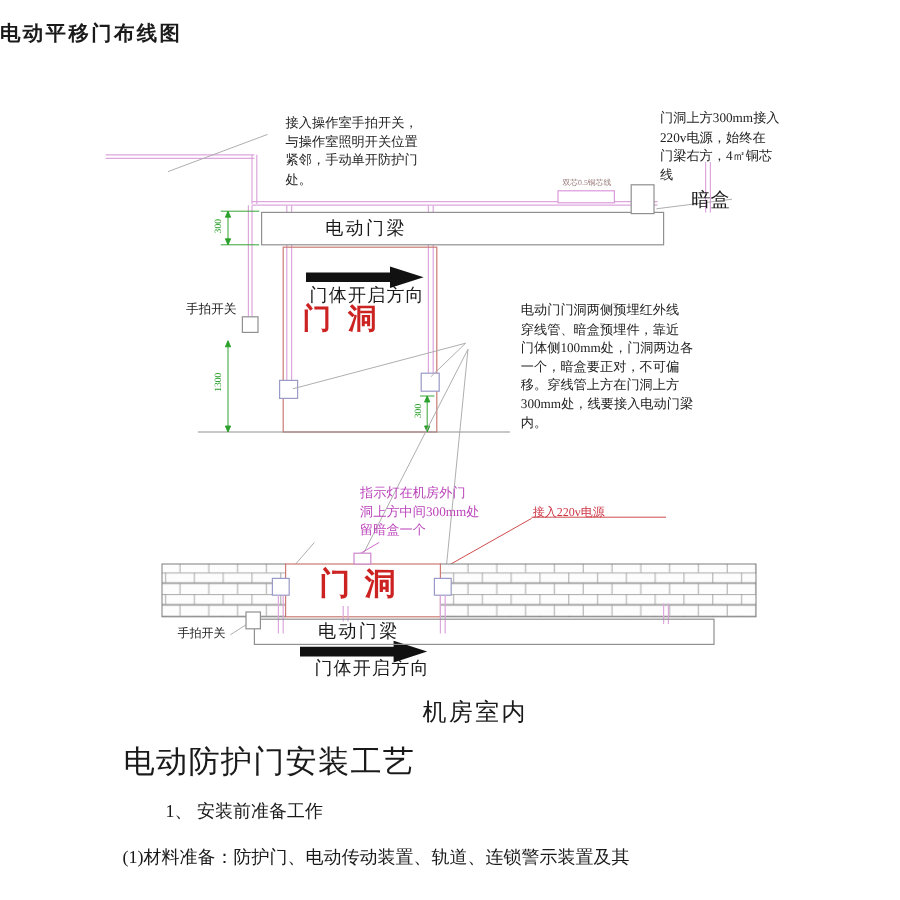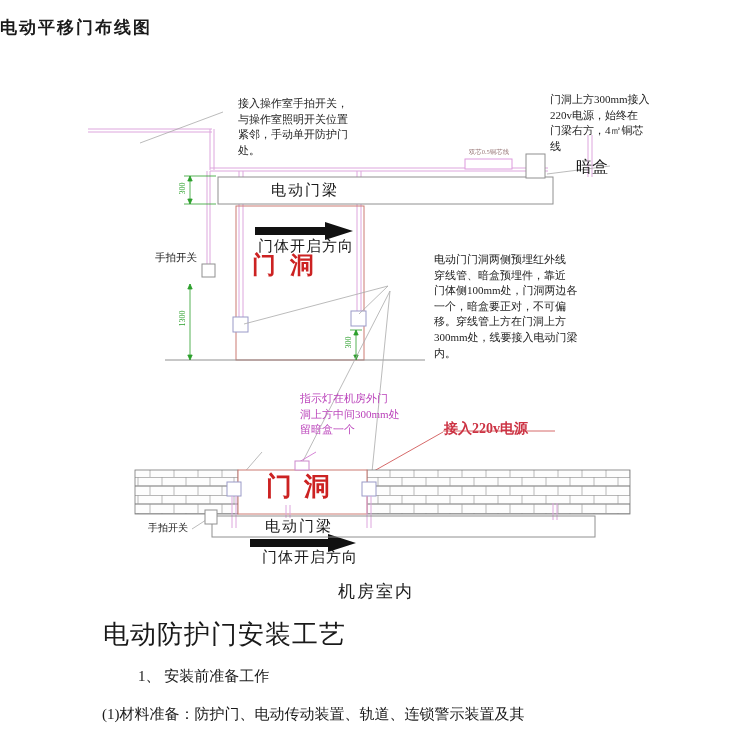--- a/index.html
+++ b/index.html
@@ -8,33 +8,33 @@
     font-family:"Liberation Serif","DejaVu Serif",serif;
     color:#1a1a1a;overflow:hidden;
   }
   .abs{position:absolute;}
   .pre{white-space:pre-line;}
   #doc-title{left:0;right:0;top:16px;text-align:left;font-size:17px;font-weight:bold;letter-spacing:2px;}
   .ann{font-size:11px;line-height:1.42;color:#222;margin-left:42px;}
   #ann-left{left:196px;top:96px;width:170px;}
   #ann-right{left:508px;top:92px;width:152px;}
   #ann-mid{left:392px;top:252px;width:186px;}
-  #ann-indicator{left:258px;top:391px;width:140px;color:#bb44bb;}
+  #ann-indicator{left:258px;top:404px;width:140px;color:#bb44bb;}
   #wire-label{left:458px;top:148px;width:62px;font-size:6.5px;color:#9a7a7a;text-align:center;}
   #anbox-label{left:576px;top:157px;font-size:16px;}
   #hand-switch-upper{left:155px;top:251px;font-size:10.5px;}
   #beam-label-upper{left:240px;top:181px;width:130px;text-align:center;font-size:15px;letter-spacing:2px;}
   #door-dir-upper{left:258px;top:237px;font-size:15px;letter-spacing:1px;}
   #door-opening-upper{left:252px;top:249px;font-size:24px;font-weight:bold;color:#cc2222;letter-spacing:14px;}
-  #power-label{left:444px;top:420px;font-size:14px;color:#cc3344;font-weight:bold;}
+  #power-label{left:444px;top:420px;font-size:10px;color:#cc3344;}
   #door-opening-lower{left:266px;top:469px;font-size:26px;font-weight:bold;color:#cc2222;letter-spacing:12px;}
   #beam-label-lower{left:265px;top:517px;font-size:15px;letter-spacing:2px;}
   #door-dir-lower{left:262px;top:548px;font-size:15px;letter-spacing:1px;}
   #hand-switch-lower{left:148px;top:521px;font-size:10px;}
-  #room-caption{left:338px;top:580px;font-size:17px;letter-spacing:2px;}
+  #room-caption{left:352px;top:580px;font-size:20px;letter-spacing:2px;}
   .dim{font-size:8px;color:#2ca02c;transform:rotate(-90deg);transform-origin:center;}
   #dim-300-left{left:176px;top:184px;}
   #dim-1300{left:174px;top:314px;}
   #dim-300-right{left:342px;top:338px;}
   #body-heading{left:103px;top:617px;font-size:26px;letter-spacing:1px;}
   #body-step1{left:138px;top:667px;font-size:15px;}
   #body-para1{left:102px;top:705px;font-size:15px;}
 </style>
 </head>
 <body>

